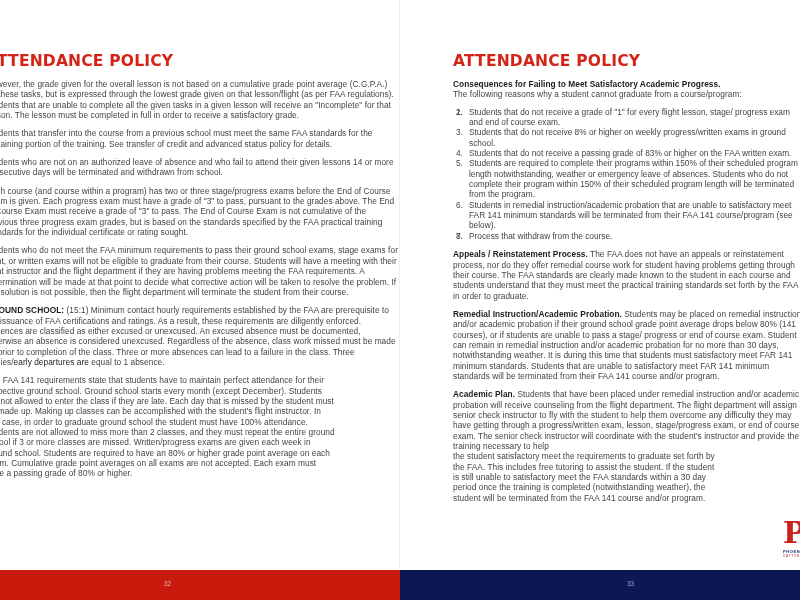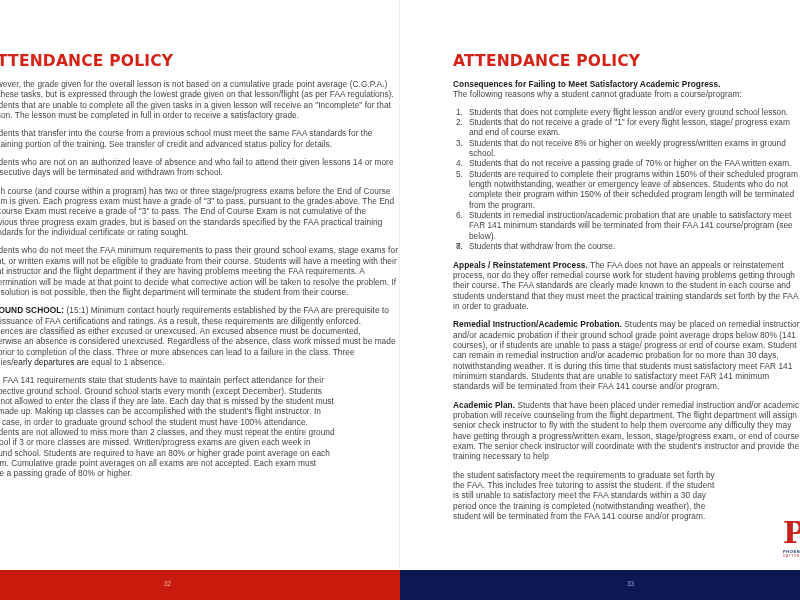--- a/index.html
+++ b/index.html
@@ -31,21 +31,21 @@
     letter-spacing: 0.05px;
   }
   .lead { font-weight: bold; color: #1c1c1c; }
   .list { margin: 0 0 8px 0; padding: 0; list-style: none; }
   .list-item {
     position: relative; padding-left: 16px;
     font-size: 8.3px; line-height: 10.35px; color: #444;
   }
   .list-item .num { position: absolute; left: 3px; top: 0; }
   .intro-block { margin-bottom: 7px; }
-  .narrow { width: 262px; margin-top: 8px; }
+  .narrow { width: 262px; }
 
   .footer { position: absolute; top: 570px; height: 30px; }
   .footer-left { left: 0; width: 400px; background: #c81a0d; }
   .footer-right { left: 400px; width: 400px; background: #0b1852; }
   .page-num {
     position: absolute; top: 10px; font-size: 6.5px; color: #e9b3ad;
   }
   .footer-left .page-num { left: 164px; }
   .footer-right .page-num { left: 227px; color: #9aa6d6; }
 
@@ -84,28 +84,28 @@
   <div class="page page-right">
     <div class="content">
       <h1 class="title">ATTENDANCE POLICY</h1>
 
       <div class="para intro-block">
         <div class="lead">Consequences for Failing to Meet Satisfactory Academic Progress.</div>
         <div>The following reasons why a student cannot graduate from a course/program:</div>
       </div>
 
       <ol class="list">
-        <li class="list-item"><span class="num">1.</span><span>Students that does not complete every flight lesson and/or every ground school lesson.</span></li>
+        <li class="list-item"><span class="num">1.</span></li>
         <li class="list-item"><span class="num">2.</span><span>Students that do not receive a grade of "1" for every flight lesson, stage/ progress exam and end of course exam.</span></li>
         <li class="list-item"><span class="num">3.</span><span>Students that do not receive 8% or higher on weekly progress/written exams in ground school.</span></li>
-        <li class="list-item"><span class="num">4.</span><span>Students that do not receive a passing grade of 70% or higher on the FAA written exam.</span></li>
+        <li class="list-item"><span class="num">4.</span><span>Students that do not receive a passing grade of 83% or higher on the FAA written exam.</span></li>
         <li class="list-item"><span class="num">5.</span><span>Students are required to complete their programs within 150% of their scheduled program length notwithstanding, weather or emergency leave of absences. Students who do not complete their program within 150% of their scheduled program length will be terminated from the program.</span></li>
         <li class="list-item"><span class="num">6.</span><span>Students in remedial instruction/academic probation that are unable to satisfactory meet FAR 141 minimum standards will be terminated from their FAA 141 course/program (see below).</span></li>
         <li class="list-item"><span class="num">7.</span></li>
-        <li class="list-item"><span class="num">8.</span><span>Students that withdraw from the course.</span></li>
+        <li class="list-item"><span class="num">8.</span><span>Process that withdraw from the course.</span></li>
       </ol>
 
       <p class="para"><span class="lead">Appeals / Reinstatement Process.</span><span> The FAA does not have an appeals or reinstatement process, nor do they offer remedial course work for student having problems getting through their course. The FAA standards are clearly made known to the student in each course and students understand that they must meet the practical training standards set forth by the FAA in order to graduate.</span></p>
 
       <p class="para"><span class="lead">Remedial Instruction/Academic Probation.</span><span> Students may be placed on remedial instruction and/or academic probation if their ground school grade point average drops below 80% (141 courses), or if students are unable to pass a stage/ progress or end of course exam. Student can remain in remedial instruction and/or academic probation for no more than 30 days, notwithstanding weather. It is during this time that students must satisfactory meet FAR 141 minimum standards. Students that are unable to satisfactory meet FAR 141 minimum standards will be terminated from their FAA 141 course and/or program.</span></p>
 
       <p class="para" style="margin-bottom:0"><span class="lead">Academic Plan.</span><span> Students that have been placed under remedial instruction and/or academic probation will receive counseling from the flight department. The flight department will assign a senior check instructor to fly with the student to help them overcome any difficulty they may have getting through a progress/written exam, lesson, stage/progress exam, or end of course exam. The senior check instructor will coordinate with the student's instructor and provide the training necessary to help</span></p>
       <p class="para narrow">the student satisfactory meet the requirements to graduate set forth by the FAA. This includes free tutoring to assist the student. If the student is still unable to satisfactory meet the FAA standards within a 30 day period once the training is completed (notwithstanding weather), the student will be terminated from the FAA 141 course and/or program.</p>
     </div>
   </div>

